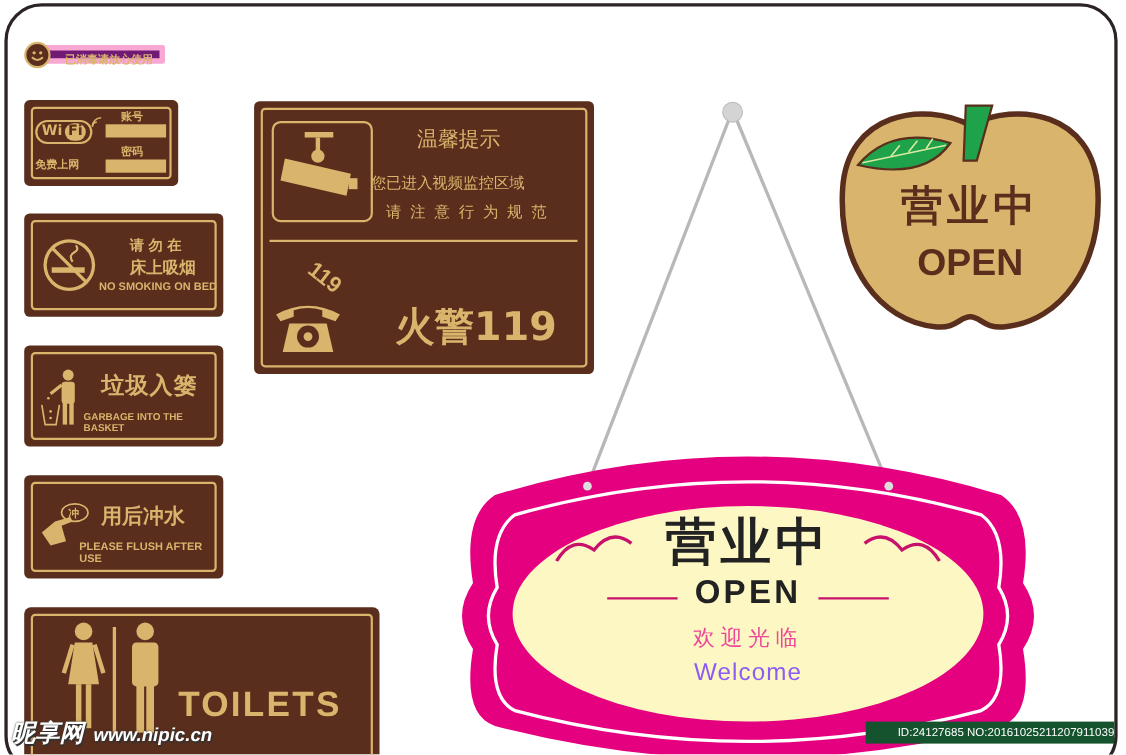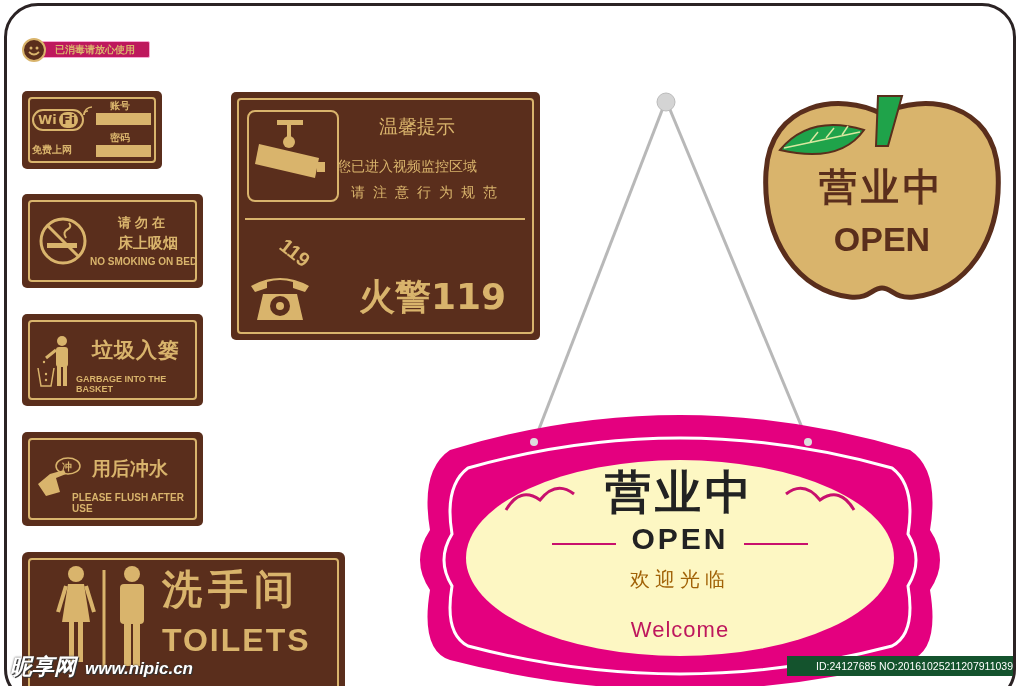--- a/index.html
+++ b/index.html
@@ -7,21 +7,21 @@
   .frame{position:absolute;left:4px;top:3px;width:1012px;height:700px;border:3px solid #2b2324;border-radius:34px;box-sizing:border-box;background:#fff;}
   .sign{position:absolute;background:#5a2e1c;border-radius:5px;box-sizing:border-box;}
   .sign .inner{position:absolute;left:6px;top:6px;right:6px;bottom:6px;border:2px solid #d9b46c;border-radius:4px;box-sizing:border-box;}
   .gold{color:#d9b46c;}
   .abs{position:absolute;}
   .cn{font-family:"DejaVu Sans",sans-serif;font-weight:bold;}
   .en{font-family:"Liberation Sans",sans-serif;font-weight:bold;}
 
   
   .pill{position:absolute;left:22px;top:38px;width:128px;height:22px;}
-  .pill .bar{position:absolute;left:14px;top:3px;width:114px;height:17px;background:#be185d;border:1px solid #f9a8d4;box-sizing:border-box;border-radius:2px;}
+  .pill .bar{position:absolute;left:14px;top:3px;width:114px;height:17px;background:#701a75;border:5px solid #f9a8d4;box-sizing:border-box;border-radius:2px;}
   .pill .bar span{position:absolute;left:18px;top:1px;font-size:10px;color:#d9b46c;font-weight:bold;letter-spacing:0;}
   .pill .face{position:absolute;left:0;top:0;width:24px;height:24px;border-radius:50%;background:#5a2e1c;border:2px solid #d9b46c;box-sizing:border-box;}
 
   
   .wifi{left:22px;top:91px;width:140px;height:78px;}
   .wifi .logo{left:10px;top:18px;width:52px;height:22px;border:2px solid #d9b46c;border-radius:11px;box-sizing:border-box;font-size:13px;color:#d9b46c;font-weight:bold;text-align:left;padding-left:4px;line-height:18px;}
   .wifi .logo b{display:inline-block;background:#d9b46c;color:#5a2e1c;border-radius:8px;padding:0 3px;margin-left:2px;line-height:16px;}
   .wifi .free{left:10px;top:52px;font-size:10px;}
   .wifi .l1{left:88px;top:8px;font-size:10px;}
   .wifi .l2{left:88px;top:40px;font-size:10px;}
@@ -68,22 +68,22 @@
 
   
   .apple{position:absolute;left:760px;top:92px;width:244px;height:210px;}
   .apple .t1{position:absolute;left:0;width:244px;top:70px;text-align:center;font-size:38px;color:#5a2e1c;font-weight:bold;letter-spacing:4px;}
   .apple .t2{position:absolute;left:0;width:244px;top:128px;text-align:center;font-size:34px;color:#5a2e1c;font-weight:bold;font-family:"Liberation Sans",sans-serif;}
 
   
   .hang{position:absolute;left:410px;top:90px;width:540px;height:596px;}
   .hang .t1{position:absolute;left:0;width:540px;top:372px;text-align:center;font-size:46px;font-weight:bold;color:#222;letter-spacing:4px;}
   .hang .t2{position:absolute;left:0;width:540px;top:432px;text-align:center;font-size:30px;font-weight:bold;color:#222;letter-spacing:3px;font-family:"Liberation Sans",sans-serif;}
-  .hang .t3{position:absolute;left:0;width:540px;top:476px;text-align:center;font-size:20px;color:#a16207;letter-spacing:5px;}
-  .hang .t4{position:absolute;left:0;width:540px;top:527px;text-align:center;font-size:22px;color:#be185d;letter-spacing:1px;font-family:"Liberation Sans",sans-serif;}
+  .hang .t3{position:absolute;left:0;width:540px;top:476px;text-align:center;font-size:20px;color:#ec4899;letter-spacing:5px;}
+  .hang .t4{position:absolute;left:0;width:540px;top:508px;text-align:center;font-size:22px;color:#8b5cf6;letter-spacing:1px;font-family:"Liberation Sans",sans-serif;}
 
   .wm{position:absolute;left:10px;top:652px;font-size:22px;font-weight:bold;font-style:italic;color:#fff;text-shadow:0 0 2px #333,1px 1px 0 #333;}
   .wm span{font-size:17px;margin-left:9px;font-family:"Liberation Sans",sans-serif;}
   .idbar{position:absolute;left:787px;top:656px;width:226px;height:20px;background:#14532d;color:#fff;font-size:10.5px;line-height:20px;text-align:right;font-family:"Liberation Sans",sans-serif;}
 </style>
 </head>
 <body>
 
 <div class="frame"></div>
 
@@ -163,21 +163,20 @@
     <rect x="15" y="58" width="5" height="40" fill="#d9b46c"></rect>
     <rect x="24" y="58" width="5" height="40" fill="#d9b46c"></rect>
     <line x1="12" y1="22" x2="4" y2="48" stroke="#d9b46c" stroke-width="4"></line>
     <line x1="32" y1="22" x2="40" y2="48" stroke="#d9b46c" stroke-width="4"></line>
     <line x1="50" y1="6" x2="50" y2="106" stroke="#d9b46c" stroke-width="3"></line>
     <circle cx="78" cy="10" r="8" fill="#d9b46c"></circle>
     <rect x="66" y="20" width="24" height="40" rx="4" fill="#d9b46c"></rect>
     <rect x="70" y="58" width="7" height="44" fill="#d9b46c"></rect>
     <rect x="79" y="58" width="7" height="44" fill="#d9b46c"></rect>
   </svg>
-  <div class="abs gold cn t1">洗手间</div>
   <div class="abs gold en t3">TOILETS</div>
 </div>
 
 <div class="sign fire">
   <div class="inner"></div>
   <div class="abs cam">
     <svg width="88" height="88" viewBox="0 0 88 88">
       <rect x="28" y="8" width="26" height="5" fill="#d9b46c"></rect>
       <rect x="38" y="13" width="4" height="14" fill="#d9b46c"></rect>
       <circle cx="40" cy="30" r="6" fill="#d9b46c"></circle>

